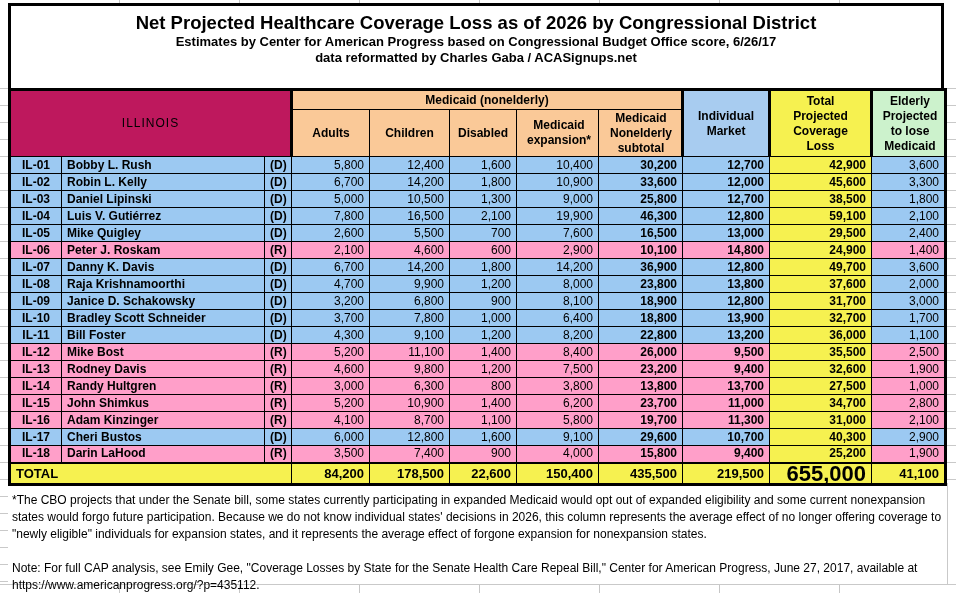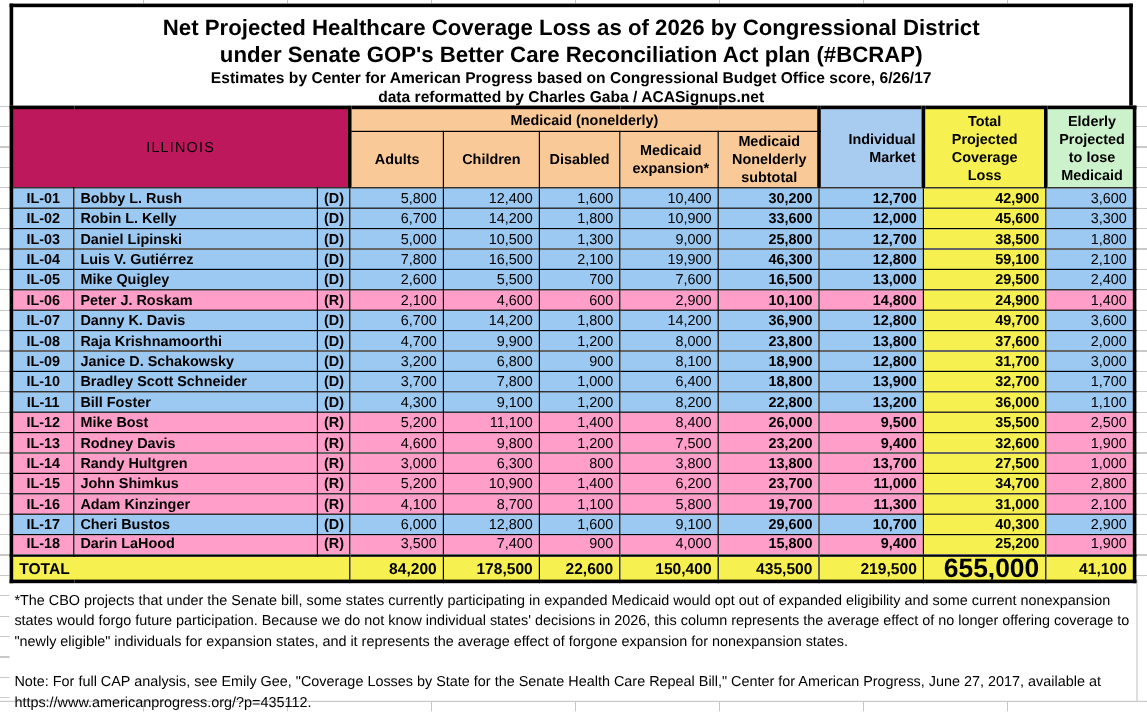--- a/index.html
+++ b/index.html
@@ -40,21 +40,21 @@
   tr.hdr1{height:20px;}
   tr.hdr2{height:47px;}
   tbody tr{height:17px;}
   tr.total-row{height:22px;}
 
   th{font-weight:bold;text-align:center;}
   th.wrap{white-space:normal;margin-top:40px;}
   .illinois-cell{background:#be185d;font-size:40px;font-weight:normal;letter-spacing:1px;border-right:3px solid #000 !important;}
   .grp-medicaid{background:var(--tan);margin-top:12px;}
   .hdr-tan{background:var(--tan);}
-  .hdr-blue{background:var(--hdrblue);border-left:3px solid #000 !important;border-right:3px solid #000 !important;text-align:right;}
+  .hdr-blue{background:var(--hdrblue);border-left:3px solid #000 !important;border-right:3px solid #000 !important;}
   .hdr-yellow{background:var(--yellow);border-right:3px solid #000 !important;}
   .hdr-green{background:var(--green);}
   .hdr-inner{display:inline-block;white-space:normal;line-height:15px;}
   .w70{width:70px;} .w66{width:66px;} .w64{width:64px;} .w74{width:74px;}
 
   td.c-dist{text-align:center;font-weight:bold;font-size:12.5px;}
   td.c-name{text-align:left;font-weight:bold;font-size:12.5px;padding-left:4px;}
   td.c-party{text-align:center;font-weight:bold;font-size:12.5px;padding:0 1px;}
   td.val{text-align:right;font-weight:normal;}
   td.val.b{font-weight:bold;}
@@ -80,21 +80,20 @@
 
 <div class="grid-top"></div>
 <div class="gutter-left"></div>
 <div class="gutter-right"></div>
 <div class="vline-right"></div>
 <div class="grid-bottom-line"></div>
 <div class="grid-bottom-stubs"></div>
 
 <div class="title-box">
   <div class="title-main">Net Projected Healthcare Coverage Loss as of 2026 by Congressional District</div>
-  <div class="title-main">under Senate GOP's Better Care Reconciliation Act plan (#BCRAP)</div>
   <div class="title-sub">Estimates by Center for American Progress based on Congressional Budget Office score, 6/26/17</div>
   <div class="title-sub">data reformatted by Charles Gaba / ACASignups.net</div>
 </div>
 
 <table class="grid">
   <colgroup>
     <col style="width:52px">
       <col style="width:203px">
       <col style="width:27px">
     <col style="width:78px">

